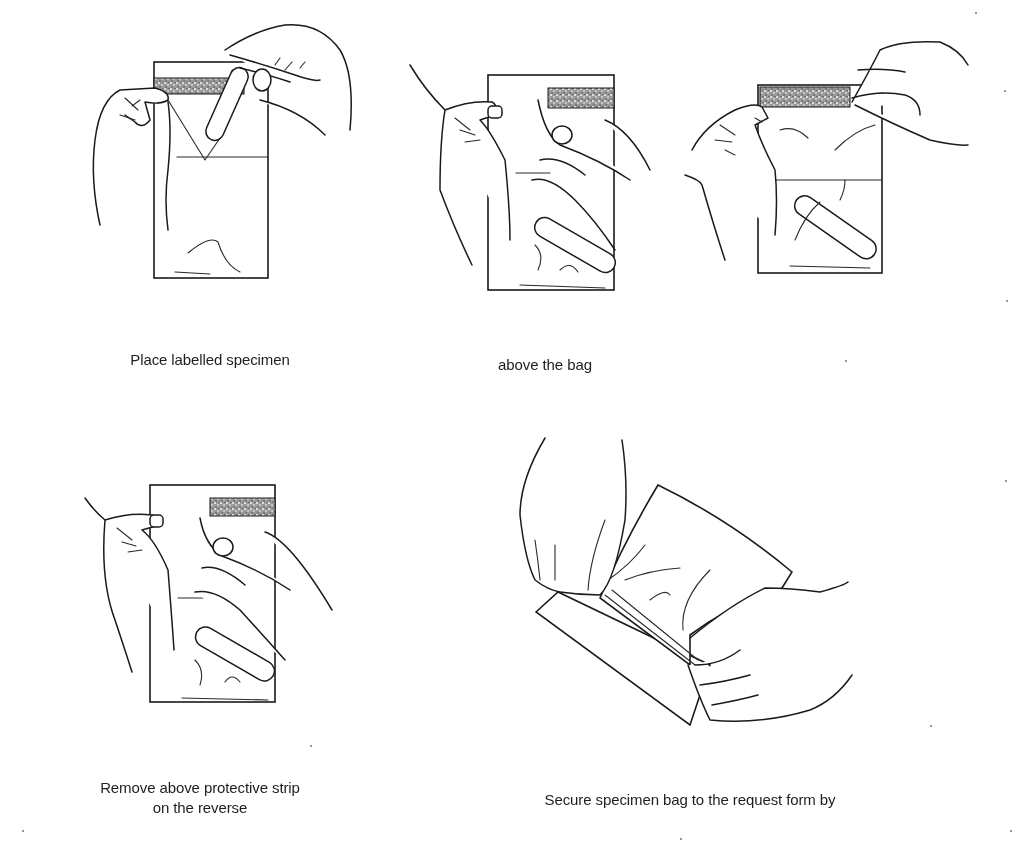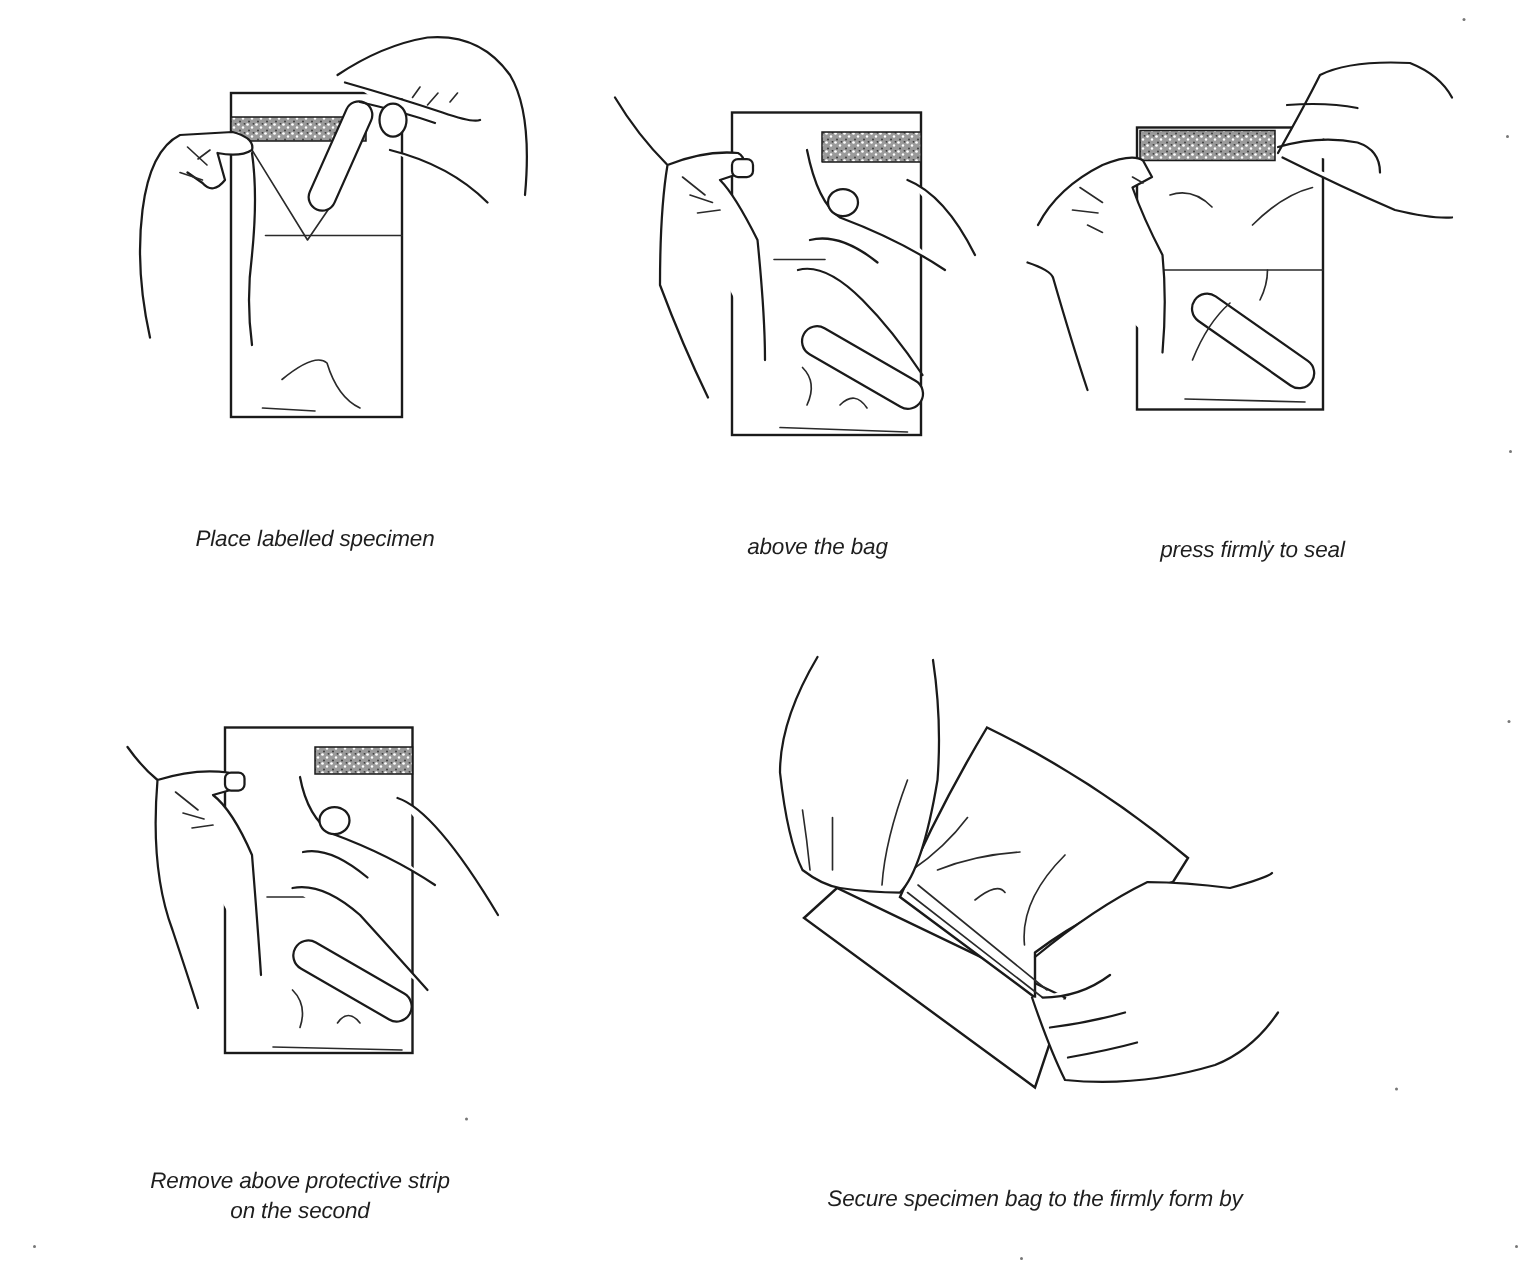--- a/index.html
+++ b/index.html
@@ -1,20 +1,20 @@
 <!DOCTYPE html>
 <html><head>
   <meta charset="utf-8">
   <style>
     html, body { margin: 0; padding: 0; background: #ffffff; }
     body { width: 1024px; height: 856px; position: relative; overflow: hidden; font-family: "Liberation Sans", sans-serif; color: #222; }
     .panel { position: absolute; }
     .panel svg { position: absolute; left: 0; top: 0; overflow: visible; }
     .caption { position: absolute; text-align: center; font-size: 15px; line-height: 20px; color: #1e1e1e; letter-spacing: -0.1px; }
-    .caption span { display: block; font-style: italic; }
+    .caption span { display: block; }
     svg .thin { fill: none; stroke: #2a2a2a; stroke-width: 1.1; stroke-linecap: round; stroke-linejoin: round; }
     svg .bag { fill: #ffffff; stroke: #1a1a1a; stroke-width: 1.6; }
     svg .strip { fill: url(#stipple); stroke: #1a1a1a; stroke-width: 1; }
     svg .hand { fill: #ffffff; stroke: #1a1a1a; stroke-width: 1.5; stroke-linejoin: round; stroke-linecap: round; }
     svg .tube { fill: #ffffff; stroke: #1a1a1a; stroke-width: 1.5; }
     .speck { position: absolute; width: 2px; height: 2px; background: #777; border-radius: 1px; }
   </style>
 </head>
 <body>
 
@@ -74,55 +74,54 @@
     <rect class="strip" x="80" y="57" width="90" height="20"></rect>
     <line class="thin" x1="95" y1="150" x2="202" y2="150"></line>
     <rect class="tube" x="145" y="150" width="20" height="95" rx="10" transform="rotate(-55 155 197)"></rect>
     <path class="thin" d="M115 210 Q125 185 140 172 M160 170 Q165 160 165 150 M155 120 Q175 100 195 95 M100 100 Q115 95 128 108 M110 236 L190 238"></path>
     <path class="hand" d="M5 145 Q20 150 22 155 Q35 200 45 230 M12 120 Q25 95 55 80 Q75 72 82 77 L88 88 L75 95 Q82 115 95 140 Q98 170 95 205"></path>
     <path class="thin" d="M40 95 L55 105 M35 110 L52 112 M45 120 L55 125 M75 88 L82 92"></path>
     <path class="hand" d="M172 72 Q190 40 200 20 Q220 10 260 12 Q280 20 288 35 M172 68 Q200 60 225 65 Q240 70 240 85 M175 75 Q215 95 250 110 Q275 116 288 115 M178 40 Q205 38 225 42"></path>
   </svg>
 </div>
 <div class="caption" style="left:720px;top:357px;width:230px;">
-  <span>press firmly to seal</span>
 </div>
 
 <div class="panel" style="left:70px;top:460px;width:300px;height:270px;">
   <svg width="300" height="270">
     <rect class="bag" x="80" y="25" width="125" height="217"></rect>
     <rect class="strip" x="140" y="38" width="65" height="18"></rect>
     <line class="thin" x1="108" y1="138" x2="140" y2="138"></line>
     <path class="thin" d="M112 238 L198 240 M125 200 Q135 210 130 225 M155 222 Q162 212 170 222"></path>
     <path class="hand" d="M15 38 Q25 52 35 60 Q30 120 45 160 Q55 190 62 212 M35 60 Q60 52 82 55 Q90 58 86 66 L72 70 Q85 80 98 110 Q102 160 104 190"></path>
     <rect class="hand" x="80" y="55" width="13" height="12" rx="4"></rect>
     <path class="thin" d="M47 68 L62 80 M52 82 L66 86 M58 92 L72 90"></path>
     <path class="hand" d="M130 58 Q135 85 152 96 Q190 110 220 130 M195 72 Q220 80 262 150 M132 108 Q150 104 175 125 M125 132 Q145 128 170 150 Q190 172 215 200"></path>
     <ellipse class="tube" cx="153" cy="87" rx="10" ry="9"></ellipse>
     <rect class="tube" x="155" y="150" width="20" height="88" rx="10" transform="rotate(-60 165 194)"></rect>
   </svg>
 </div>
 <div class="caption" style="left:70px;top:778px;width:260px;">
   <span>Remove above protective strip</span>
-  <span>on the second</span>
+  <span>on the reverse</span>
 </div>
 
 <div class="panel" style="left:500px;top:420px;width:400px;height:320px;">
   <svg width="400" height="320">
     <polygon class="bag" points="36,192 58,172 210,245 190,305"></polygon>
     <path class="bag" d="M100 178 Q125 120 158 65 Q230 100 292 152 L282 168 Q230 185 190 215 L190 245 Z"></path>
     <path class="thin" d="M105 175 L195 245 M112 170 L198 240"></path>
     <path class="thin" d="M108 160 Q130 145 145 125 M125 160 Q150 150 180 148 M150 180 Q165 168 170 175 M183 210 Q180 180 210 150"></path>
     <path class="hand" d="M45 18 Q20 60 20 95 Q25 140 35 160 Q48 170 60 172 Q80 175 100 175 Q115 160 125 100 Q128 60 122 20"></path>
     <path class="thin" d="M35 120 Q38 140 40 160 M55 125 L55 160 M88 170 Q90 140 105 100"></path>
     <path class="hand" d="M190 218 Q230 185 265 168 Q290 168 320 172 Q345 165 348 162 M188 245 Q200 280 210 300 Q260 305 310 290 Q335 280 352 255 M195 245 Q220 245 240 230 M200 265 Q225 262 250 255 M212 285 Q240 280 258 275"></path>
   </svg>
 </div>
 <div class="caption" style="left:500px;top:790px;width:380px;">
-  <span>Secure specimen bag to the firmly form by</span>
+  <span>Secure specimen bag to the request form by</span>
 </div>
 
 <div class="speck" style="left:1004px;top:90px;"></div>
 <div class="speck" style="left:1006px;top:300px;"></div>
 <div class="speck" style="left:975px;top:12px;"></div>
 <div class="speck" style="left:845px;top:360px;"></div>
 <div class="speck" style="left:1005px;top:480px;"></div>
 <div class="speck" style="left:1010px;top:830px;"></div>
 <div class="speck" style="left:22px;top:830px;"></div>
 <div class="speck" style="left:930px;top:725px;"></div>

